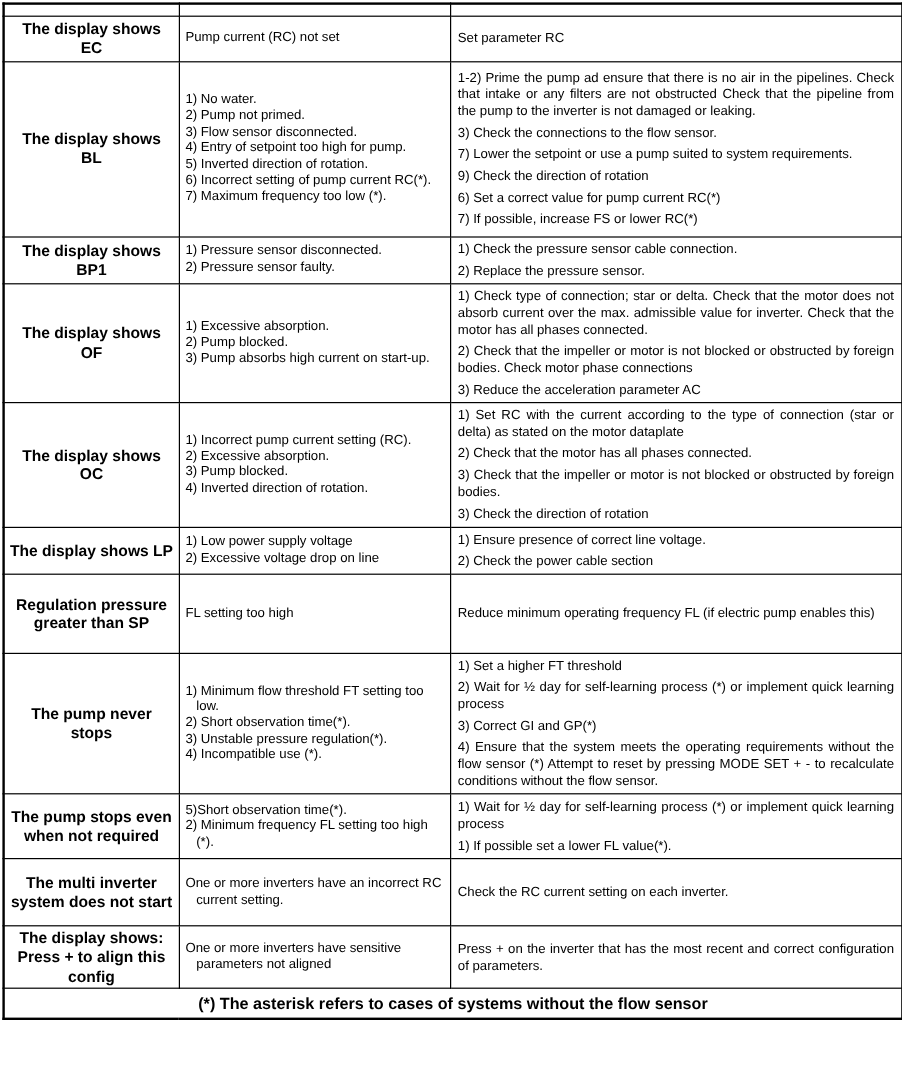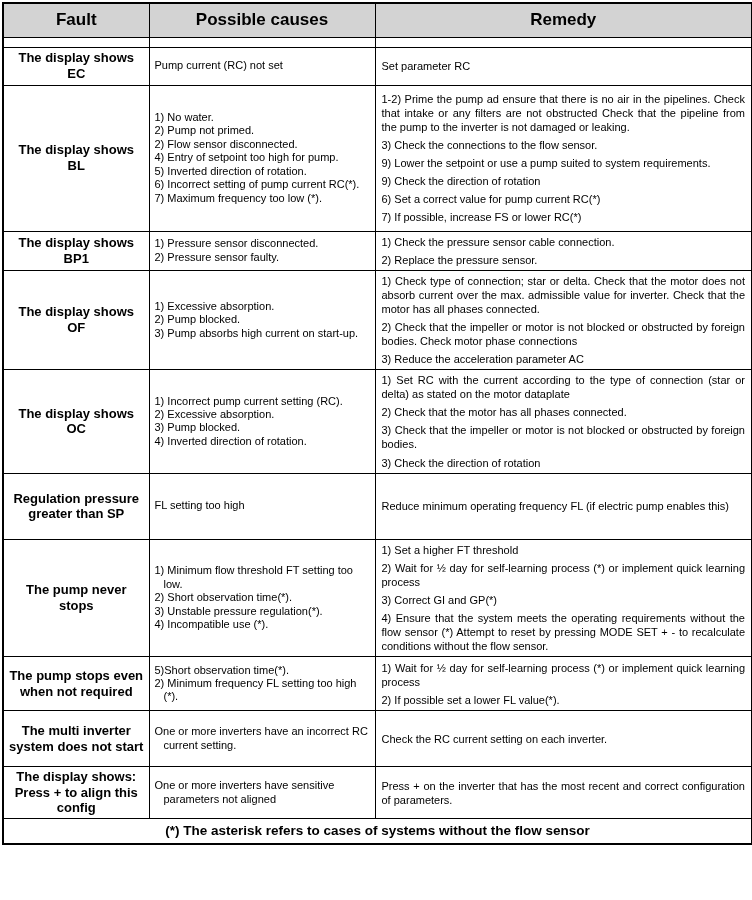--- a/index.html
+++ b/index.html
@@ -85,25 +85,20 @@
 <body>
 
 <div class="page">
   <table class="fault-table">
     <colgroup>
       <col class="col-fault">
       <col class="col-causes">
       <col class="col-remedy">
     </colgroup>
     <thead>
-      <tr>
-        <th>Fault</th>
-        <th>Possible causes</th>
-        <th>Remedy</th>
-      </tr>
       <tr class="spacer-row">
         <td></td>
         <td></td>
         <td></td>
       </tr>
     </thead>
     <tbody>
         <tr data-row="ec">
           <td class="fault-cell">The display shows EC</td>
           <td class="causes-cell">
@@ -111,30 +106,30 @@
           </td>
           <td class="remedy-cell">
             <div class="para">Set parameter RC</div>
           </td>
         </tr>
         <tr data-row="bl">
           <td class="fault-cell">The display shows BL</td>
           <td class="causes-cell">
             <div class="para">1) No water.</div>
             <div class="para">2) Pump not primed.</div>
-            <div class="para">2) Flow sensor disconnected.</div>
+            <div class="para">3) Flow sensor disconnected.</div>
             <div class="para">4) Entry of setpoint too high for pump.</div>
             <div class="para">5) Inverted direction of rotation.</div>
             <div class="para">6) Incorrect setting of pump current RC(*).</div>
             <div class="para">7) Maximum frequency too low (*).</div>
           </td>
           <td class="remedy-cell">
             <div class="para">1-2) Prime the pump ad ensure that there is no air in the pipelines. Check that intake or any filters are not obstructed Check that the pipeline from the pump to the inverter is not damaged or leaking.</div>
             <div class="para">3) Check the connections to the flow sensor.</div>
-            <div class="para">9) Lower the setpoint or use a pump suited to system requirements.</div>
+            <div class="para">7) Lower the setpoint or use a pump suited to system requirements.</div>
             <div class="para">9) Check the direction of rotation</div>
             <div class="para">6) Set a correct value for pump current RC(*)</div>
             <div class="para">7) If possible, increase FS or lower RC(*)</div>
           </td>
         </tr>
         <tr data-row="bp1">
           <td class="fault-cell">The display shows BP1</td>
           <td class="causes-cell">
             <div class="para">1) Pressure sensor disconnected.</div>
             <div class="para">2) Pressure sensor faulty.</div>
@@ -165,20 +160,31 @@
             <div class="para">3) Pump blocked.</div>
             <div class="para">4) Inverted direction of rotation.</div>
           </td>
           <td class="remedy-cell">
             <div class="para">1) Set RC with the current according to the type of connection (star or delta) as stated on the motor dataplate</div>
             <div class="para">2) Check that the motor has all phases connected.</div>
             <div class="para">3) Check that the impeller or motor is not blocked or obstructed by foreign bodies.</div>
             <div class="para">3) Check the direction of rotation</div>
           </td>
         </tr>
+        <tr data-row="lp">
+          <td class="fault-cell">The display shows LP</td>
+          <td class="causes-cell">
+            <div class="para">1) Low power supply voltage</div>
+            <div class="para">2) Excessive voltage drop on line</div>
+          </td>
+          <td class="remedy-cell">
+            <div class="para">1) Ensure presence of correct line voltage.</div>
+            <div class="para">2) Check the power cable section</div>
+          </td>
+        </tr>
         <tr data-row="sp">
           <td class="fault-cell">Regulation pressure greater than SP</td>
           <td class="causes-cell">
             <div class="para">FL setting too high</div>
           </td>
           <td class="remedy-cell">
             <div class="para">Reduce minimum operating frequency FL (if electric pump enables this)</div>
           </td>
         </tr>
         <tr data-row="never-stops">
@@ -197,21 +203,21 @@
           </td>
         </tr>
         <tr data-row="stops-not-required">
           <td class="fault-cell">The pump stops even when not required</td>
           <td class="causes-cell">
             <div class="para">5)Short observation time(*).</div>
             <div class="para">2) Minimum frequency FL setting too high (*).</div>
           </td>
           <td class="remedy-cell">
             <div class="para">1) Wait for ½ day for self-learning process (*) or implement quick learning process</div>
-            <div class="para">2) If possible set a lower FL value(*).</div>
+            <div class="para">1) If possible set a lower FL value(*).</div>
           </td>
         </tr>
         <tr data-row="multi-inverter">
           <td class="fault-cell">The multi inverter system does not start</td>
           <td class="causes-cell">
             <div class="para">One or more inverters have an incorrect RC current setting.</div>
           </td>
           <td class="remedy-cell">
             <div class="para">Check the RC current setting on each inverter.</div>
           </td>

